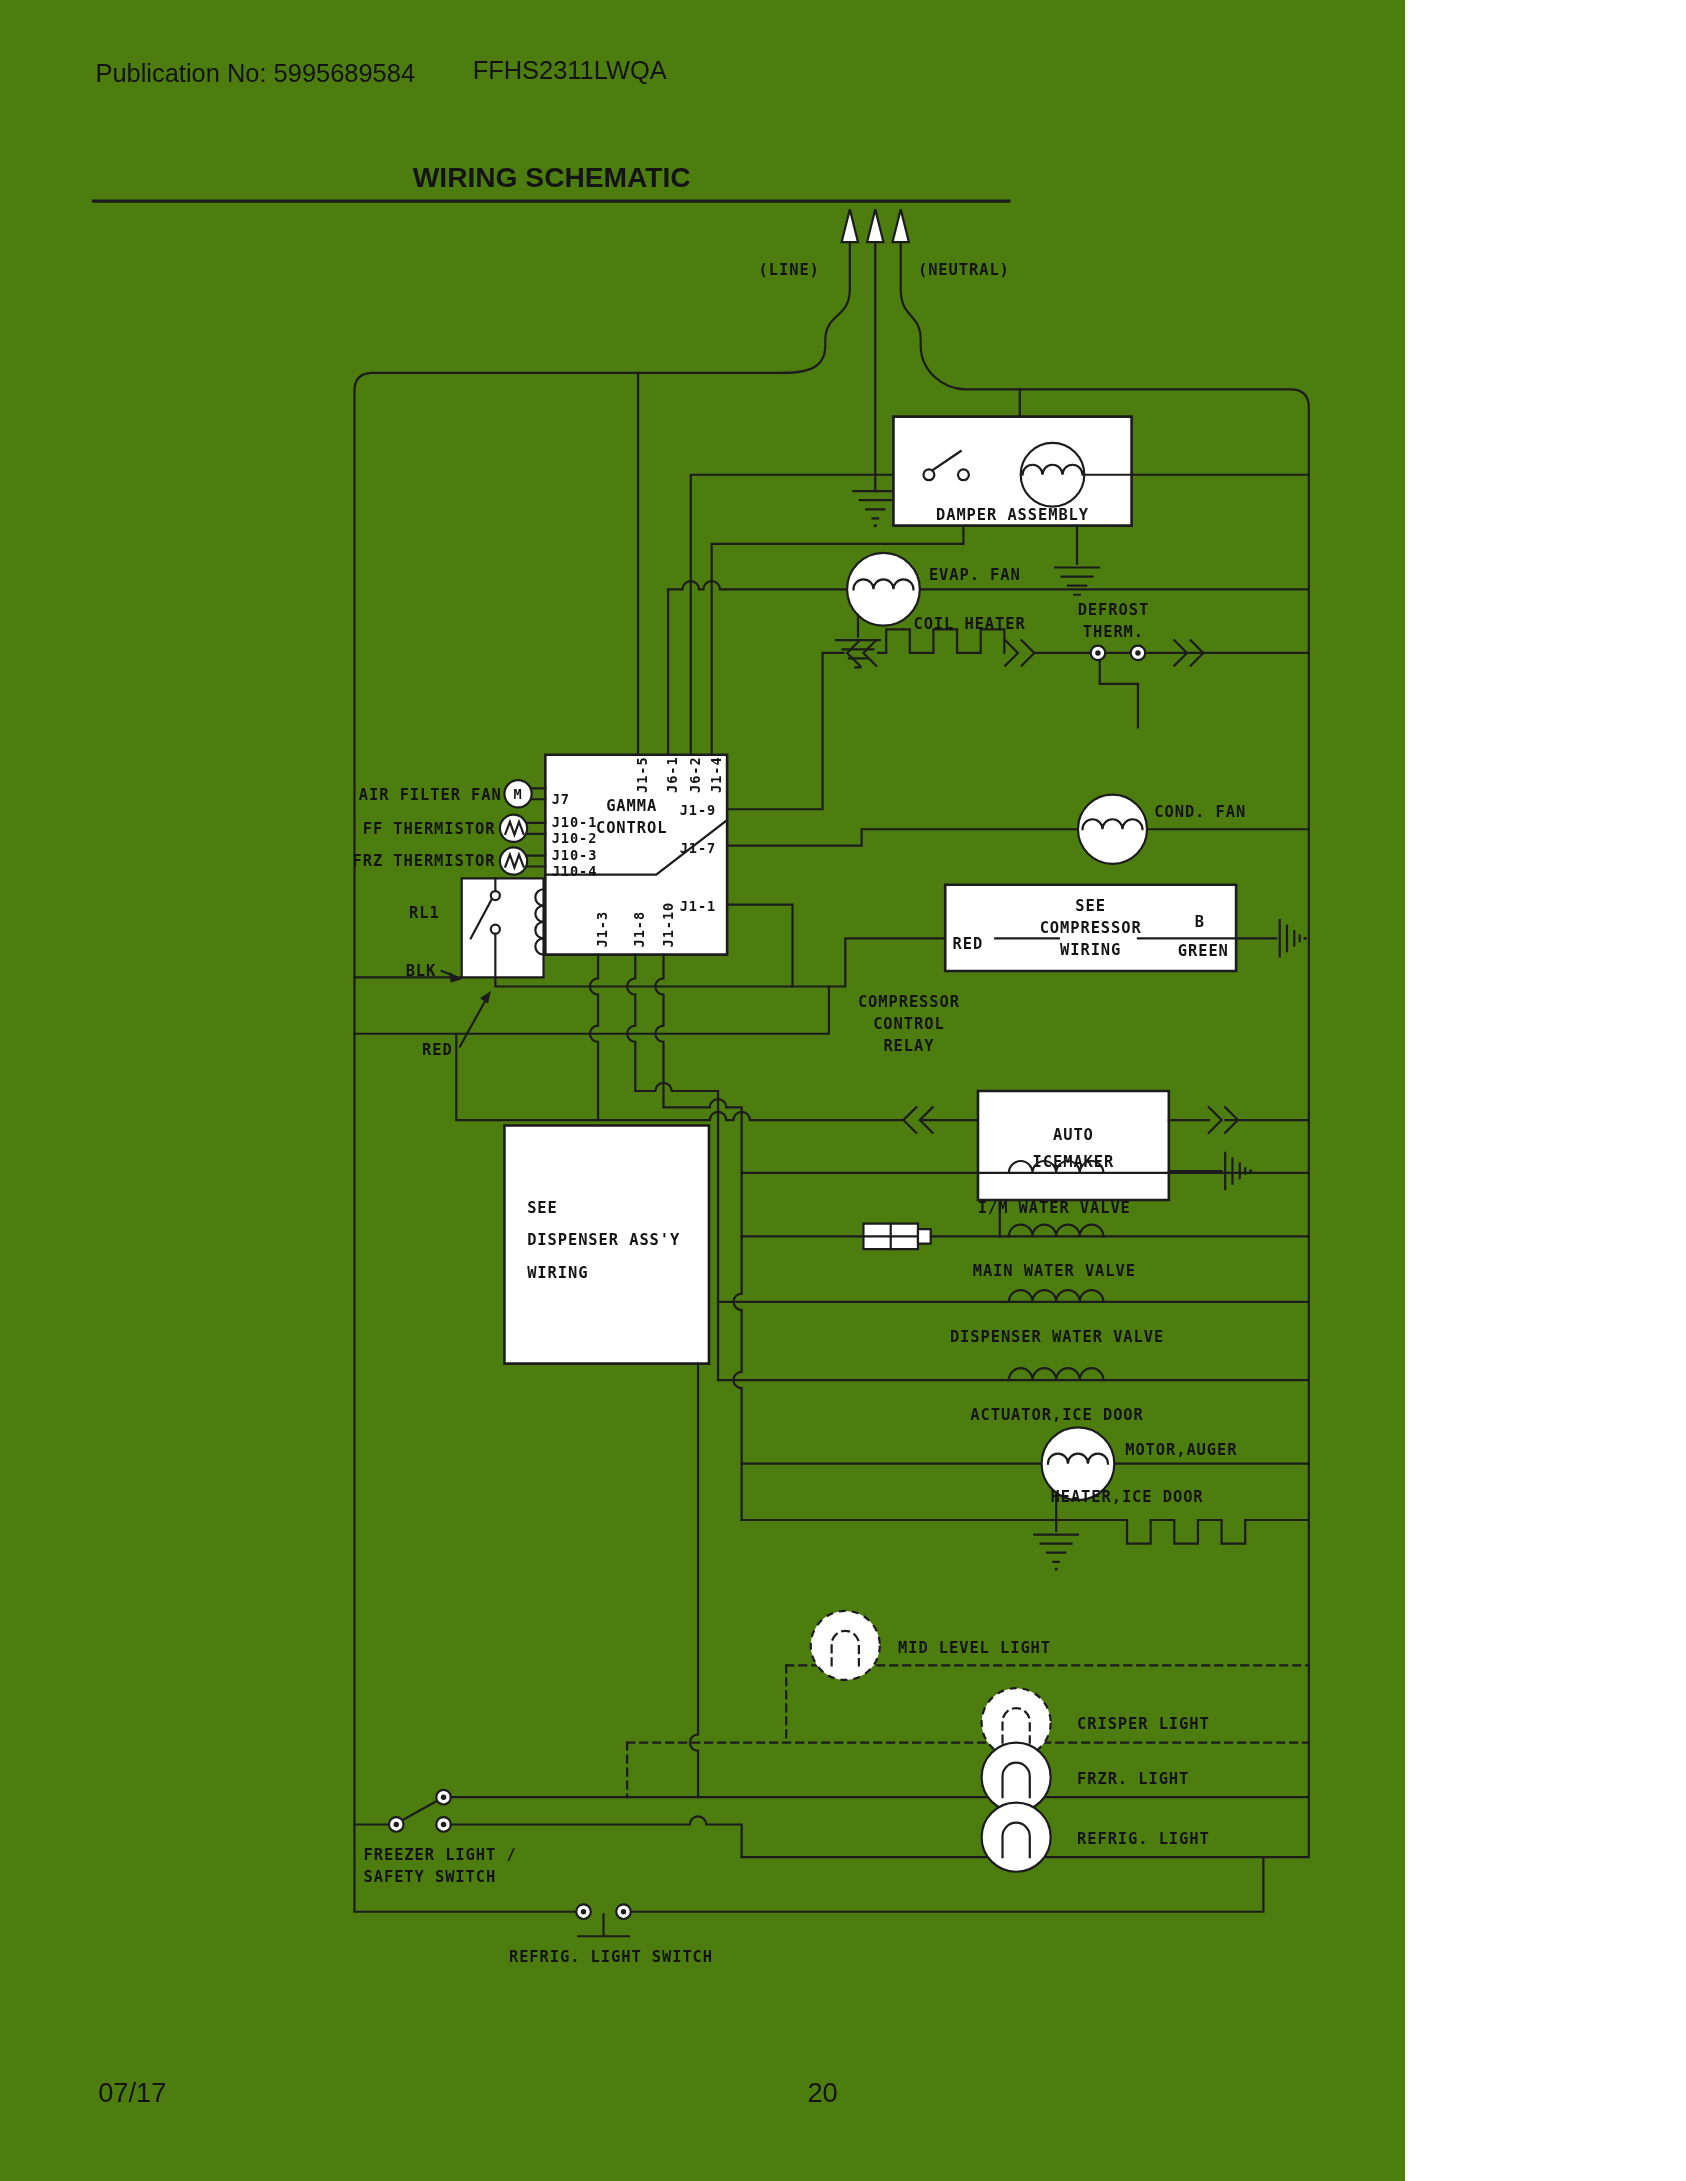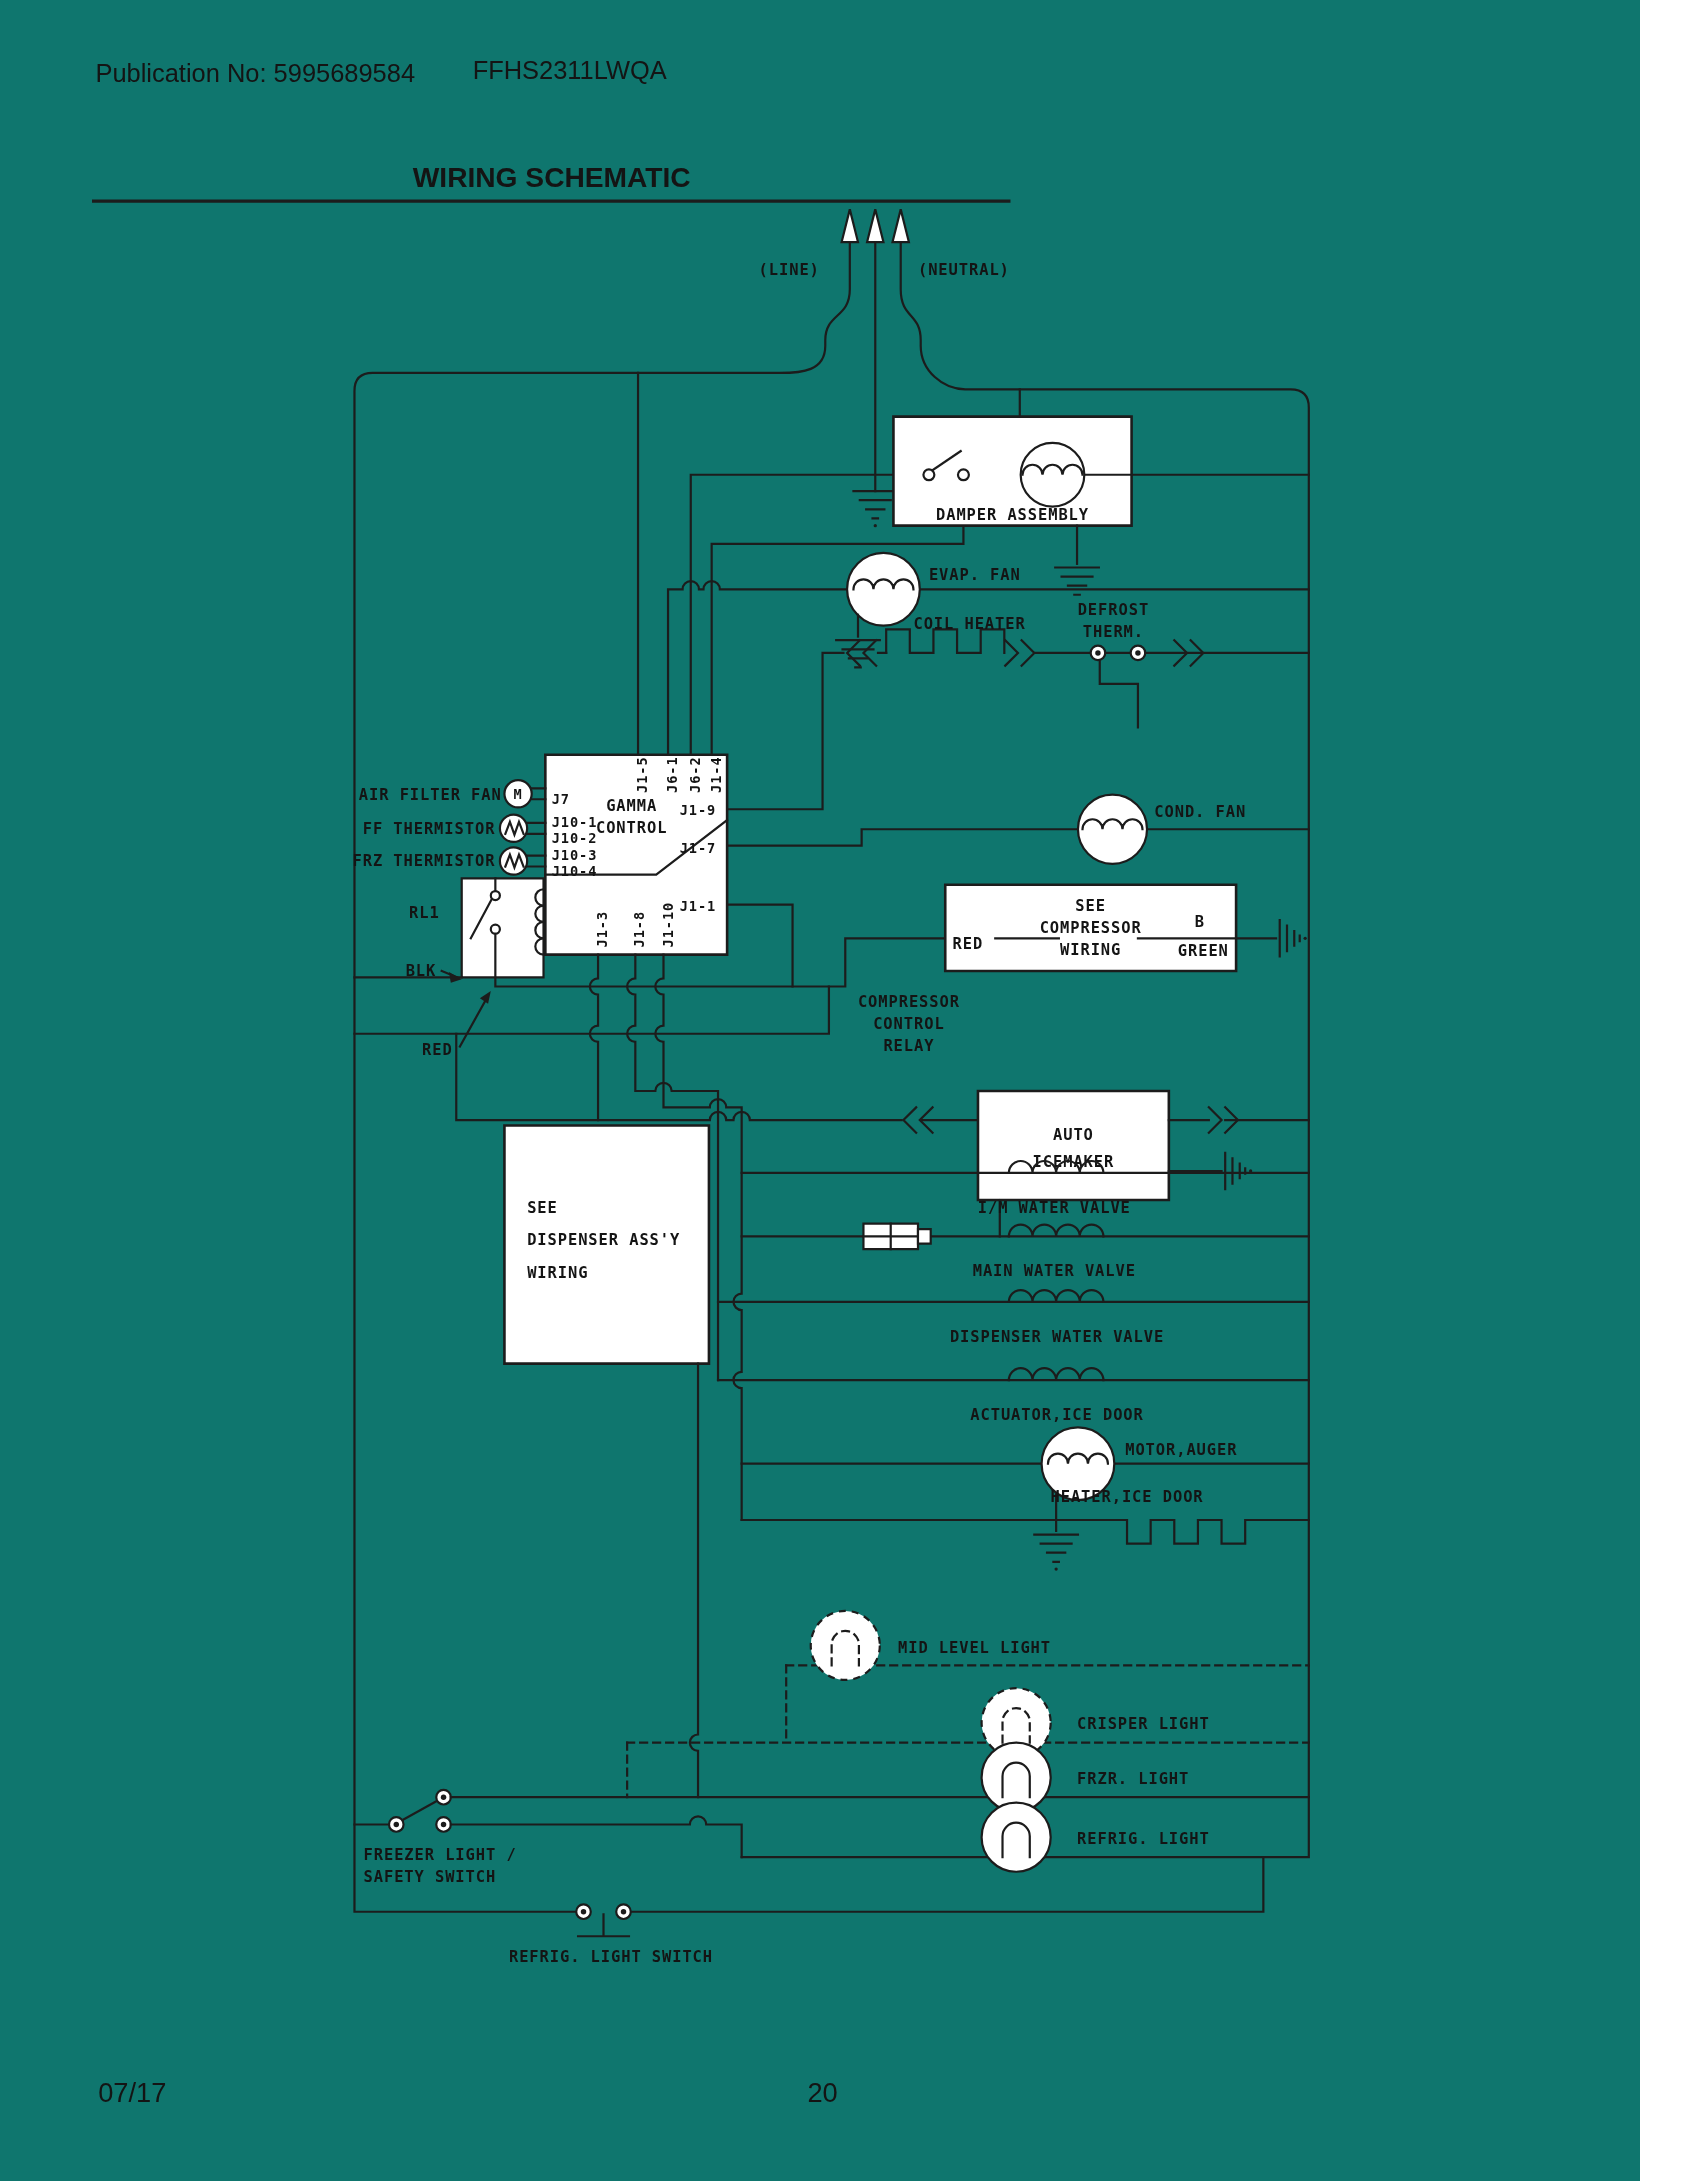--- a/index.html
+++ b/index.html
@@ -1,16 +1,16 @@
 <!DOCTYPE html>
 <html style="font-size:14.5px"><head>
 <meta charset="utf-8">
 <style>
   html,body{margin:0;padding:0;background:#fff;}
-  .page{position:relative;width:1640px;height:2182px;background:#0f766e;font-family:"Liberation Sans",sans-serif;}
+  .page{position:relative;width:1405px;height:2182px;background:#4d7c0f;font-family:"Liberation Sans",sans-serif;}
   svg{position:absolute;left:0;top:0;}
   svg *{vector-effect:non-scaling-stroke;}
   .w{stroke:#1c1c1c;fill:none;stroke-width:2.2;stroke-linecap:square;stroke-linejoin:miter;}
   .bx{stroke:#1c1c1c;fill:#ffffff;stroke-width:2.6;}
   .fw{stroke:#1c1c1c;fill:#ffffff;stroke-width:2.2;}
   .fb{fill:#1c1c1c;stroke:none;}
   .dash{stroke-dasharray:7 6;}
   text{fill:#141414;stroke:none;}
   .t-h{font:28px "Liberation Sans",sans-serif;}
   .t-title{font:bold 31px "Liberation Sans",sans-serif;}

